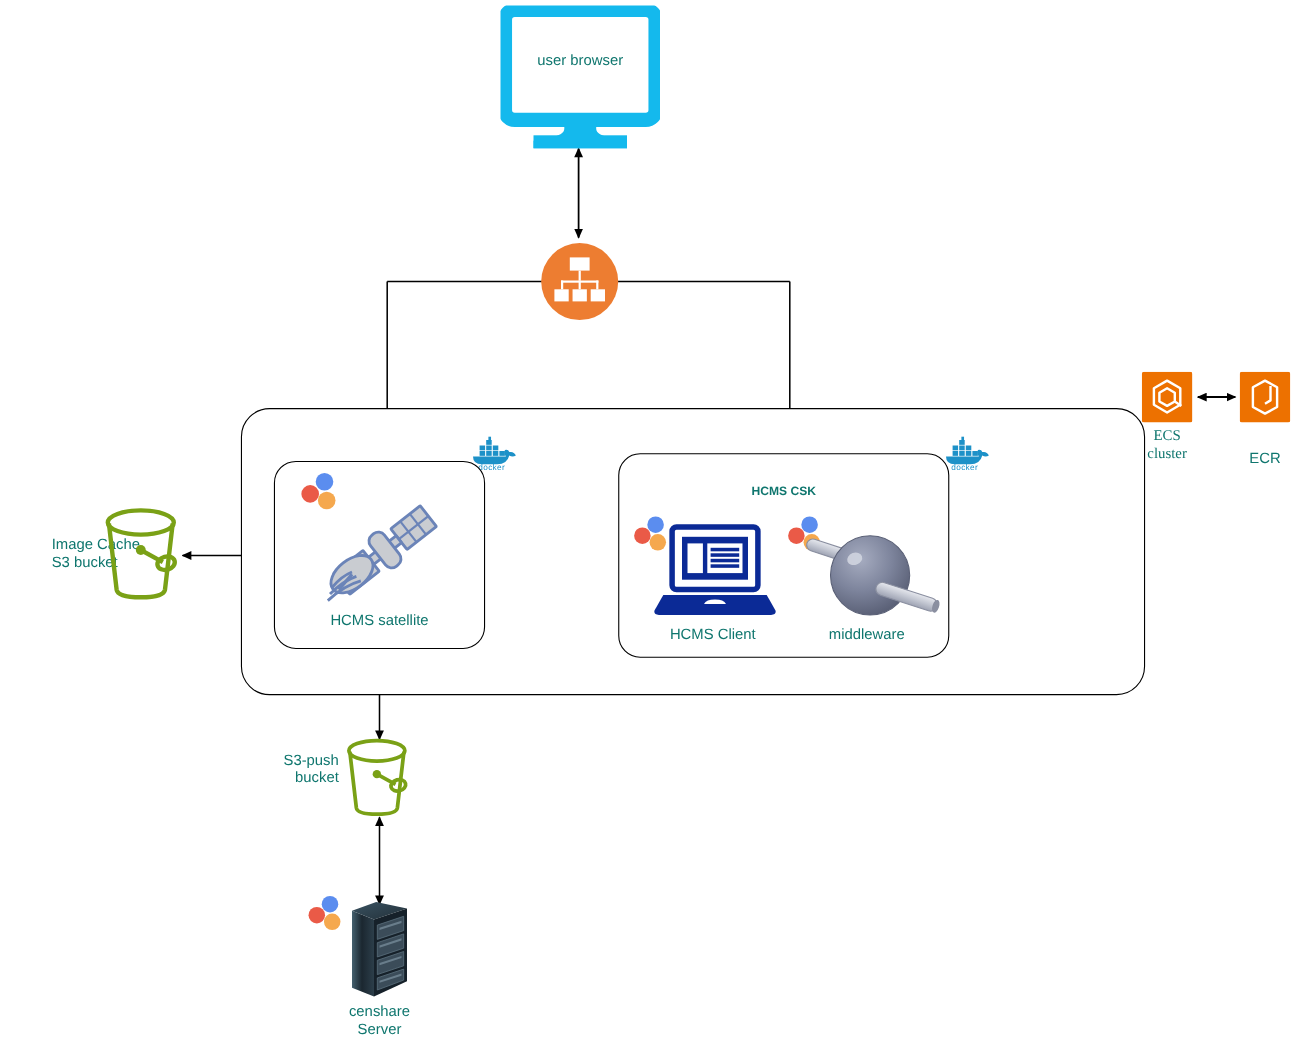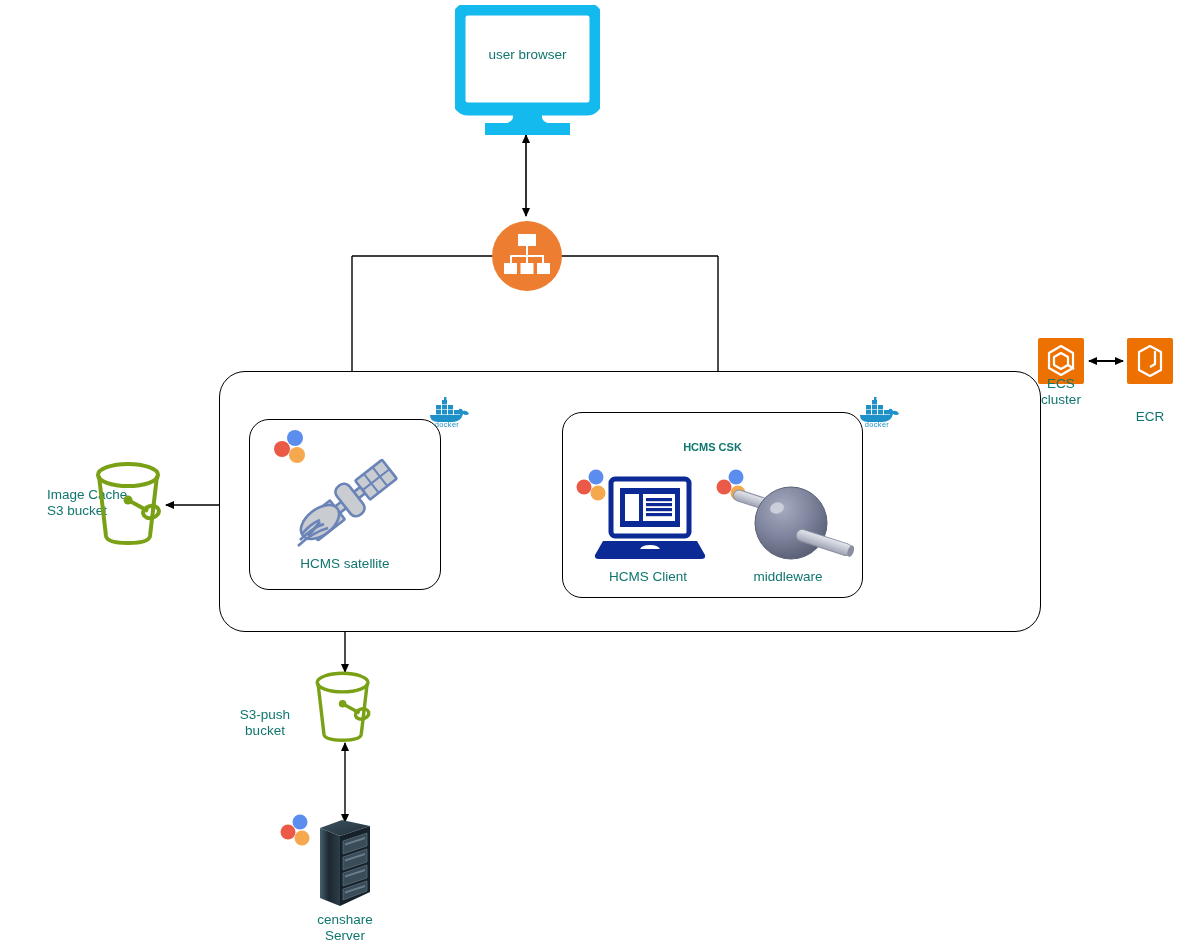--- a/index.html
+++ b/index.html
@@ -243,21 +243,21 @@
   <div class="icon-wrap" style="left:1038px; top:338px; width:46px; height:46px;">
     <svg width="46" height="46" viewBox="0 0 46 46" xmlns="http://www.w3.org/2000/svg">
       <rect x="0" y="0" width="46" height="46" rx="2" fill="#ED7100"></rect>
       <g fill="none" stroke="#ffffff" stroke-width="2.2" stroke-linejoin="round">
         <path d="M23,8 L35,15 L35,30 L23,37 L11,30 L11,15 Z"></path>
         <path d="M23,15 L30,19 L30,27 L23,31 L16,27 L16,19 Z"></path>
         <path d="M30,27 L36,31"></path>
       </g>
     </svg>
   </div>
-  <div class="lbl" style="left:1006px; top:376px; width:110px;">ECS
+  <div class="lbl" style="left:1006px; top:388px; width:110px;font-family:Liberation Serif, serif;">ECS
 cluster</div>
 
   <div class="icon-wrap" style="left:1127px; top:338px; width:46px; height:46px;">
     <svg width="46" height="46" viewBox="0 0 46 46" xmlns="http://www.w3.org/2000/svg">
       <rect x="0" y="0" width="46" height="46" rx="2" fill="#ED7100"></rect>
       <g fill="none" stroke="#ffffff" stroke-width="2.2" stroke-linejoin="round">
         <path d="M12,14 L23,8 L34,14 L34,32 L23,38 L12,32 Z"></path>
         <path d="M28,13 L28,26 L23,29"></path>
       </g>
     </svg>
@@ -271,21 +271,21 @@
       <g fill="none" stroke="#7AA116" stroke-width="4" stroke-linejoin="round">
         <ellipse cx="34" cy="16" rx="30" ry="11"></ellipse>
         <path d="M5,17 L12,77 Q13,84 34,84 Q55,84 56,77 L63,17"></path>
         <path d="M34,41 L54,52"></path>
         <ellipse cx="57" cy="53" rx="8" ry="6" transform="rotate(-15 57 53)"></ellipse>
       </g>
       <circle cx="34" cy="41" r="4.5" fill="#7AA116"></circle>
     </svg>
   </div>
 
-  <div class="lbl" style="left:222px; top:707px; width:86px; text-align:center;">S3-push
+  <div class="lbl" style="left:222px; top:683px; width:86px; text-align:right;">S3-push
 bucket</div>
   <div class="icon-wrap" style="left:308px; top:669px; width:76px; height:78px;">
     <svg width="76" height="78" viewBox="0 0 76 92" xmlns="http://www.w3.org/2000/svg">
       <g fill="none" stroke="#7AA116" stroke-width="4" stroke-linejoin="round">
         <ellipse cx="34" cy="16" rx="30" ry="11"></ellipse>
         <path d="M5,17 L12,77 Q13,84 34,84 Q55,84 56,77 L63,17"></path>
         <path d="M34,41 L54,52"></path>
         <ellipse cx="57" cy="53" rx="8" ry="6" transform="rotate(-15 57 53)"></ellipse>
       </g>
       <circle cx="34" cy="41" r="4.5" fill="#7AA116"></circle>

